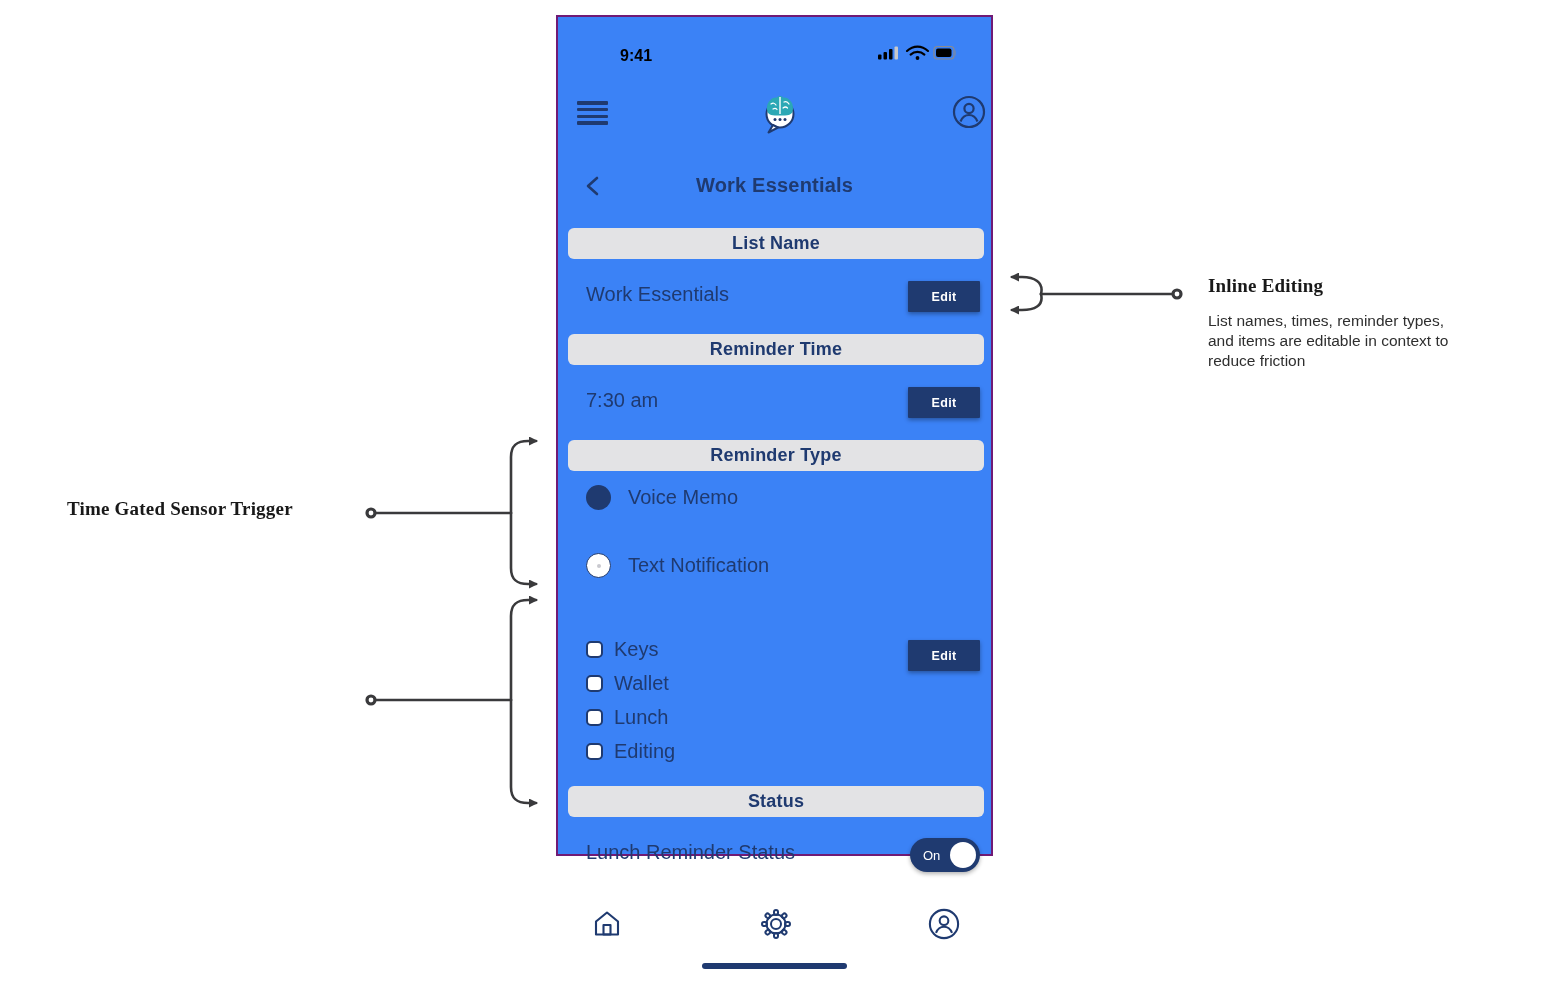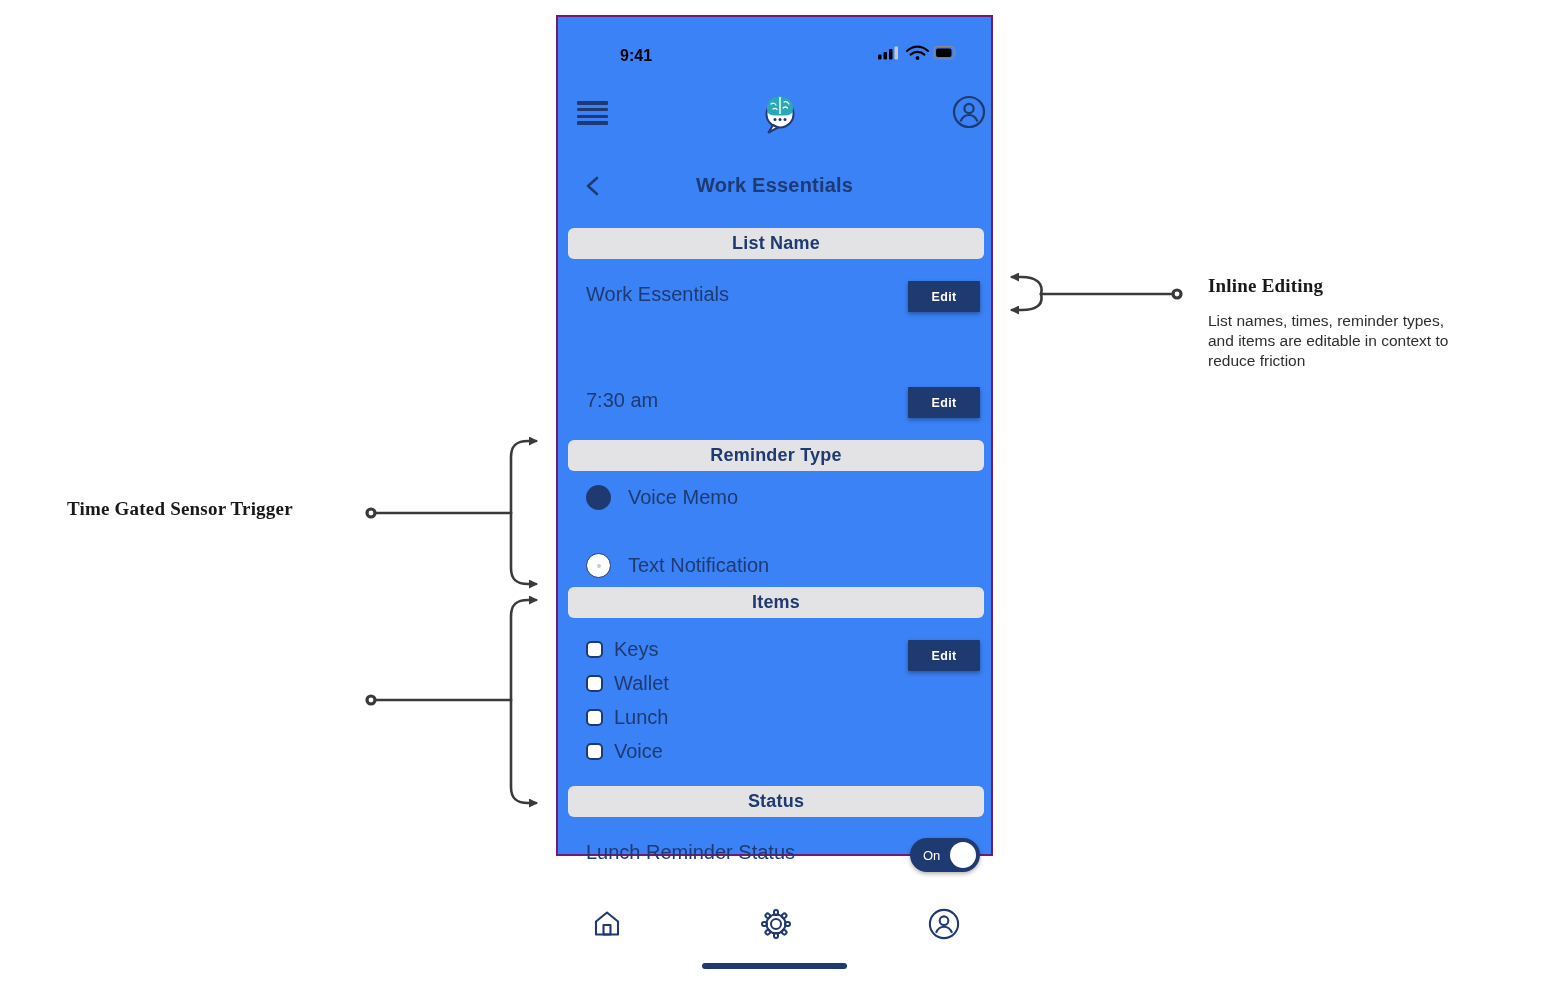--- a/index.html
+++ b/index.html
@@ -155,50 +155,50 @@
 
     <svg class="back-chevron" viewBox="0 0 18 22">
       <polyline points="13,3 4,11 13,19" fill="none" stroke="#1F3A70" stroke-width="2.6" stroke-linecap="round" stroke-linejoin="round"></polyline>
     </svg>
     <div class="page-title">Work Essentials</div>
 
     <div class="section-bar" style="top:211px;">List Name</div>
     <div class="value-text" style="top:266px;">Work Essentials</div>
     <button class="edit-btn" style="top:264px;">Edit</button>
 
+    <div class="section-bar" style="top:317px;">Reminder Time</div>
     <div class="value-text" style="top:372px;">7:30 am</div>
     <button class="edit-btn" style="top:370px;">Edit</button>
 
     <div class="section-bar" style="top:423px;">Reminder Type</div>
     <div class="radio-row" style="top:468px;">
       <span class="radio selected"></span>
       <span class="radio-label">Voice Memo</span>
     </div>
     <div class="radio-row" style="top:536px;">
       <span class="radio unselected"></span>
       <span class="radio-label">Text Notification</span>
     </div>
 
-    <div class="section-bar" style="top:570px;">Items</div>
     <div class="item-row" style="top:621px;">
       <span class="checkbox"></span>
       <span class="item-label">Keys</span>
     </div>
     <button class="edit-btn" style="top:623px;">Edit</button>
     <div class="item-row" style="top:655px;">
       <span class="checkbox"></span>
       <span class="item-label">Wallet</span>
     </div>
     <div class="item-row" style="top:689px;">
       <span class="checkbox"></span>
       <span class="item-label">Lunch</span>
     </div>
     <div class="item-row" style="top:723px;">
       <span class="checkbox"></span>
-      <span class="item-label">Voice</span>
+      <span class="item-label">Editing</span>
     </div>
 
     <div class="section-bar" style="top:769px;">Status</div>
     <div class="value-text" style="top:824px;">Lunch Reminder Status</div>
     <div class="toggle">
       <span class="on-label">On</span>
       <span class="knob"></span>
     </div>
 
     <svg class="nav-icon" style="left:33px;" viewBox="0 0 32 32">

